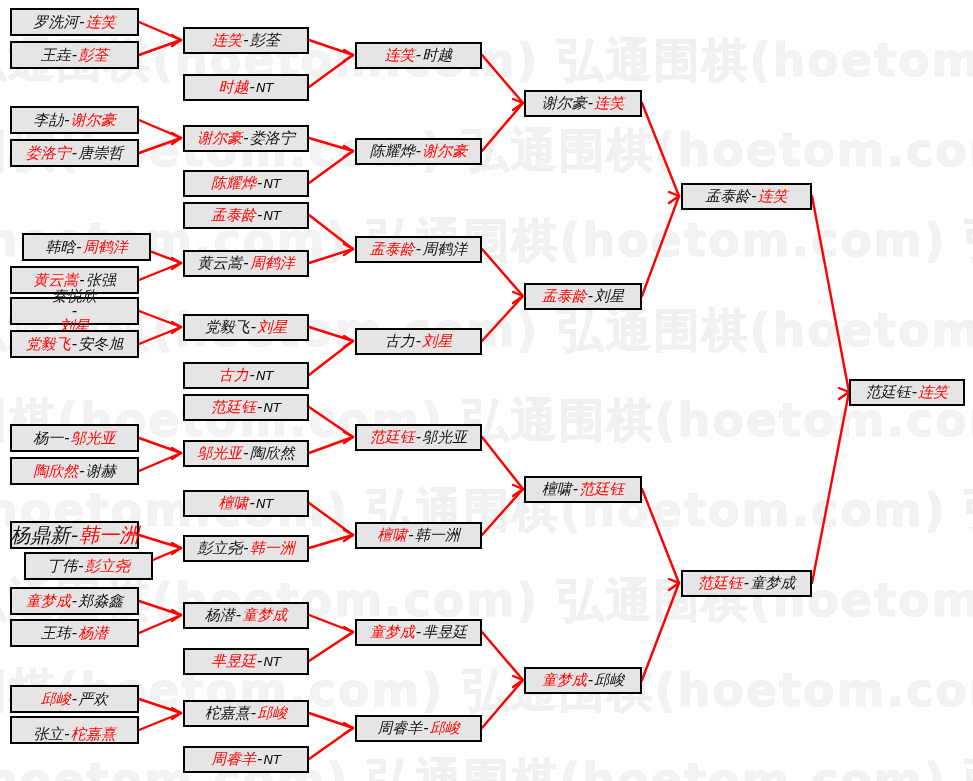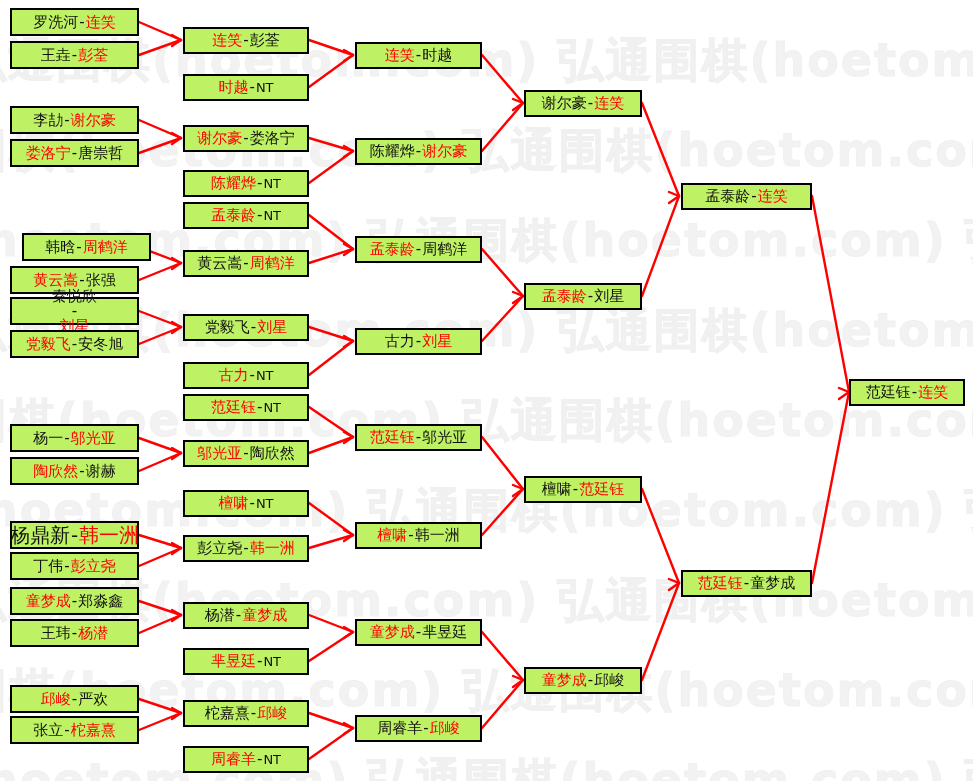--- a/index.html
+++ b/index.html
@@ -27,26 +27,27 @@
   }
 
   
   #lines{position:absolute;left:0;top:0;width:973px;height:781px;z-index:1;pointer-events:none;}
 
   
   .bx{
     position:absolute;z-index:2;
     box-sizing:border-box;
     border:2px solid #000000;
-    background:#bef264;
+    background:#e5e5e5;
     display:flex;align-items:center;justify-content:center;
     font-size:15px;line-height:1;
     color:#111111;
     white-space:nowrap;
     font-family:"DejaVu Sans","Liberation Sans",sans-serif;
+    font-style:italic;
   }
   .bx .nm{color:#111111;}
   .bx .win{color:#ff0000;}
   .bx .sep{color:#111111;padding:0 1px;}
 </style>
 </head>
 <body>
 
 <div id="stage">
 
@@ -231,41 +232,41 @@
       <div class="bx" style="left: 10px; width: 129px; height: 28px; top: 457px; font-size: 15px;">
         <span class="nm win">陶欣然</span>
         <span class="sep">-</span>
         <span class="nm">谢赫</span>
       </div>
       <div class="bx" style="left: 10px; width: 129px; height: 28px; top: 521px; font-size: 20px;">
         <span class="nm">杨鼎新</span>
         <span class="sep">-</span>
         <span class="nm win">韩一洲</span>
       </div>
-      <div class="bx" style="left: 10px; width: 129px; height: 28px; top: 552px; font-size: 15px;">
+      <div class="bx" style="left: 24px; width: 129px; height: 28px; top: 552px; font-size: 15px;">
         <span class="nm">丁伟</span>
         <span class="sep">-</span>
         <span class="nm win">彭立尧</span>
       </div>
       <div class="bx" style="left: 10px; width: 129px; height: 28px; top: 587px; font-size: 15px;">
         <span class="nm win">童梦成</span>
         <span class="sep">-</span>
         <span class="nm">郑淼鑫</span>
       </div>
       <div class="bx" style="left: 10px; width: 129px; height: 28px; top: 619px; font-size: 15px;">
         <span class="nm">王玮</span>
         <span class="sep">-</span>
         <span class="nm win">杨潜</span>
       </div>
       <div class="bx" style="left: 10px; width: 129px; height: 28px; top: 685px; font-size: 15px;">
         <span class="nm win">邱峻</span>
         <span class="sep">-</span>
         <span class="nm">严欢</span>
       </div>
-      <div class="bx" style="left: 10px; width: 129px; height: 28px; top: 716px; font-size: 15px;">
+      <div class="bx" style="left: 10px; width: 129px; height: 28px; top: 716px; font-size: 15px; align-items: flex-end;">
         <span class="nm">张立</span>
         <span class="sep">-</span>
         <span class="nm win">柁嘉熹</span>
       </div>
       <div class="bx" style="left: 183px; width: 126px; height: 27px; top: 27px; font-size: 15px;">
         <span class="nm win">连笑</span>
         <span class="sep">-</span>
         <span class="nm">彭荃</span>
       </div>
       <div class="bx" style="left: 183px; width: 126px; height: 27px; top: 74px; font-size: 15px;">

